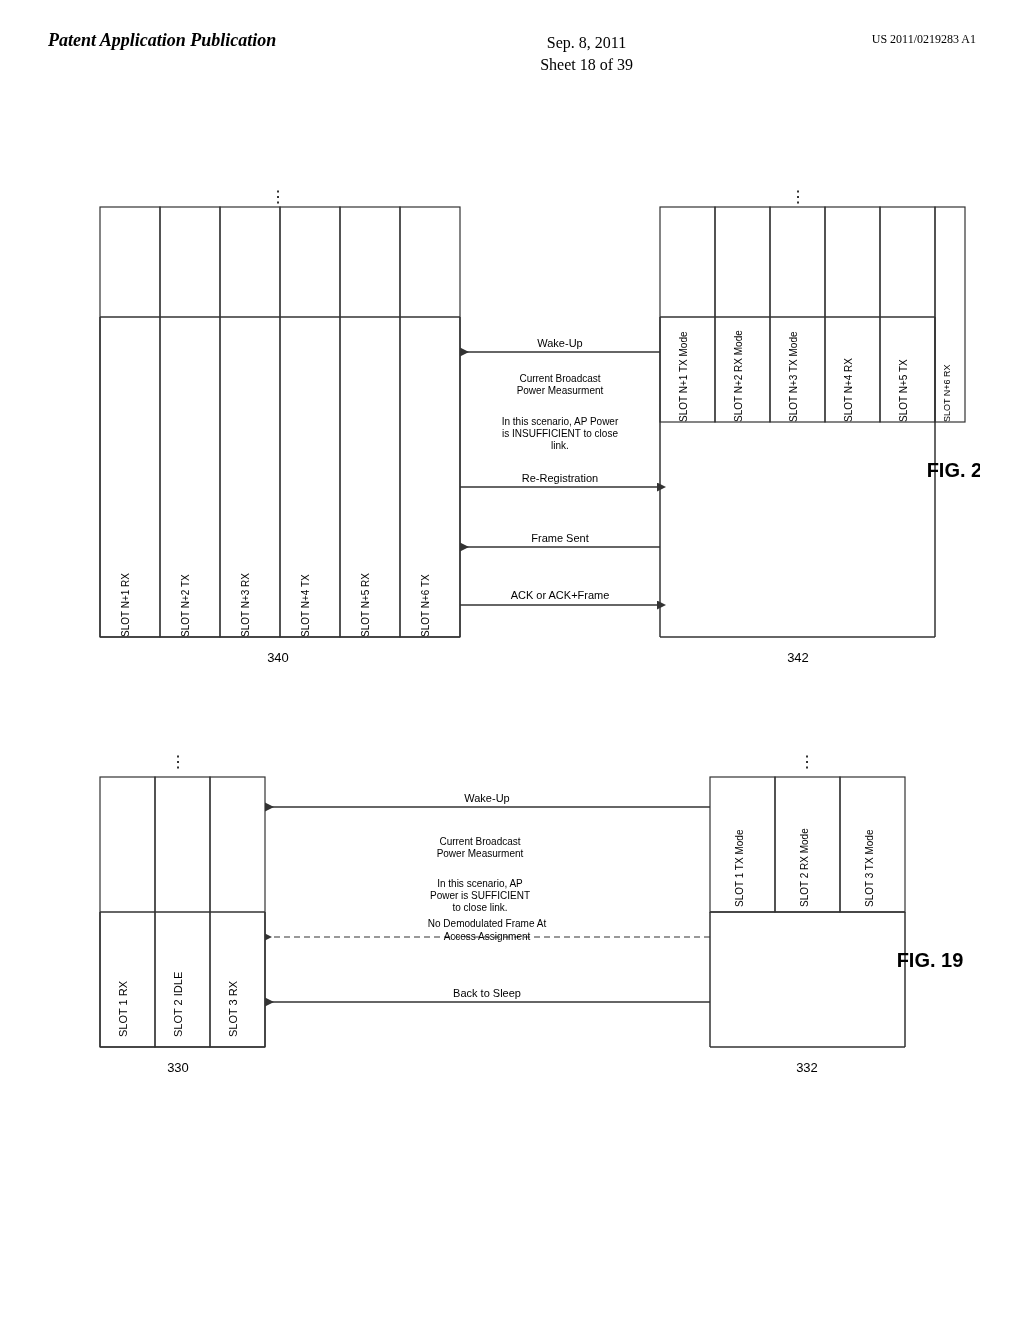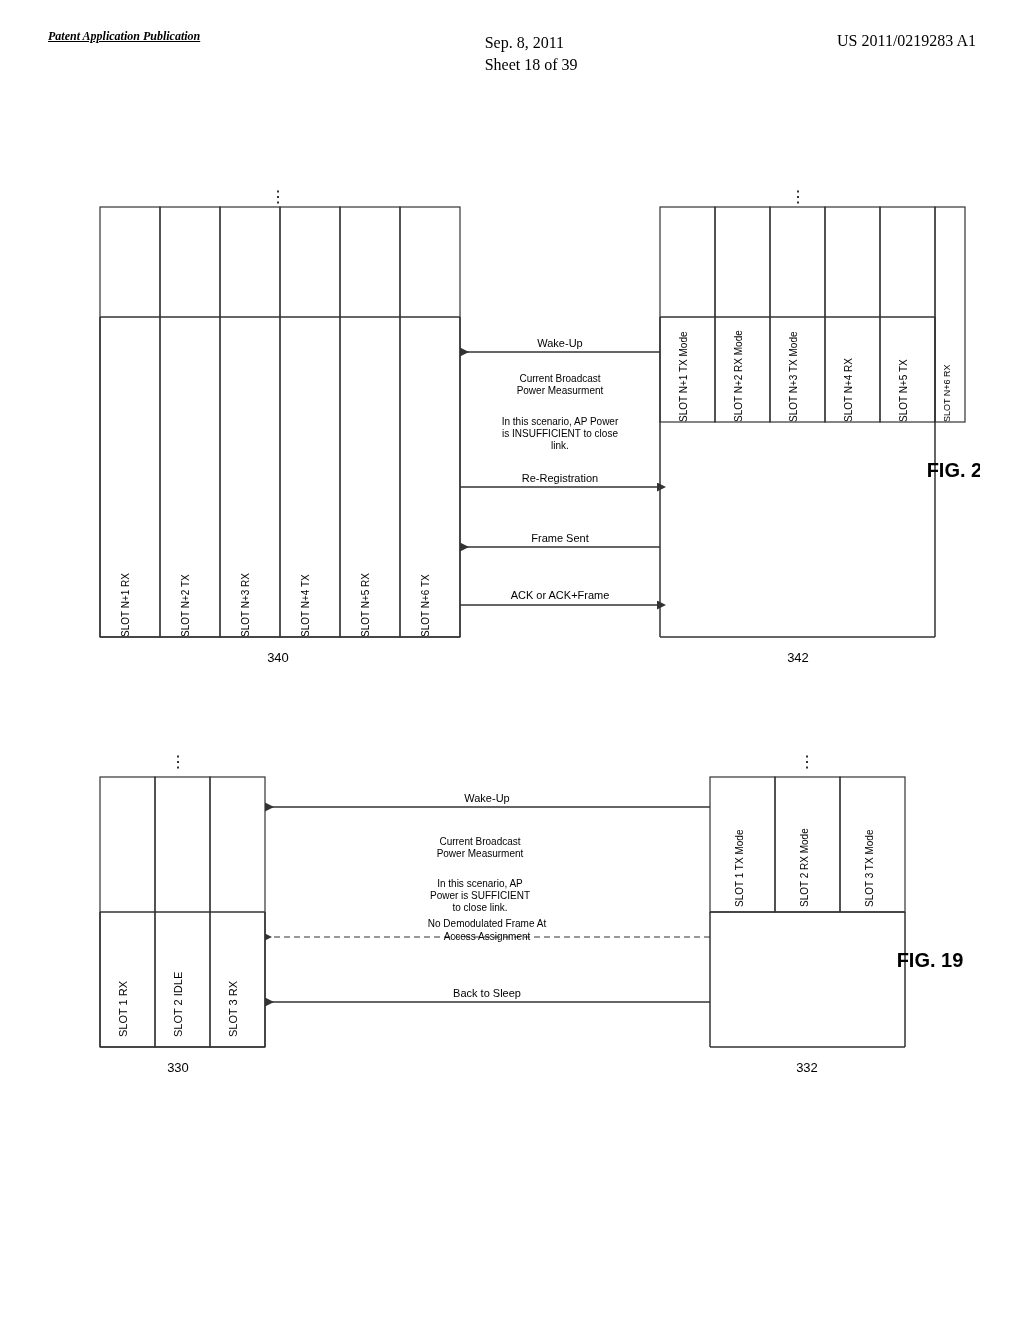--- a/index.html
+++ b/index.html
@@ -14,36 +14,35 @@
 
     
     .header {
       display: flex;
       justify-content: space-between;
       align-items: flex-start;
       padding: 28px 48px 10px 48px;
       border-bottom: none;
     }
     .header-left {
-      font-size: 12px;
+      font-size: 18px;
       font-weight: bold;
       font-style: italic;
       max-width: 340px;
       line-height: 1.4;
-      text-decoration: underline;
     }
     .header-center {
       font-size: 16px;
-      text-align: left;
+      text-align: center;
       line-height: 1.4;
       padding-top: 4px;
       margin-left: 25px;
     }
     .header-right {
-      font-size: 16px;
+      font-size: 12px;
       text-align: right;
       padding-top: 4px;
     }
 
     
     .content {
       position: relative;
       width: 100%;
       height: calc(1320px - 100px);
       padding: 10px 30px;

